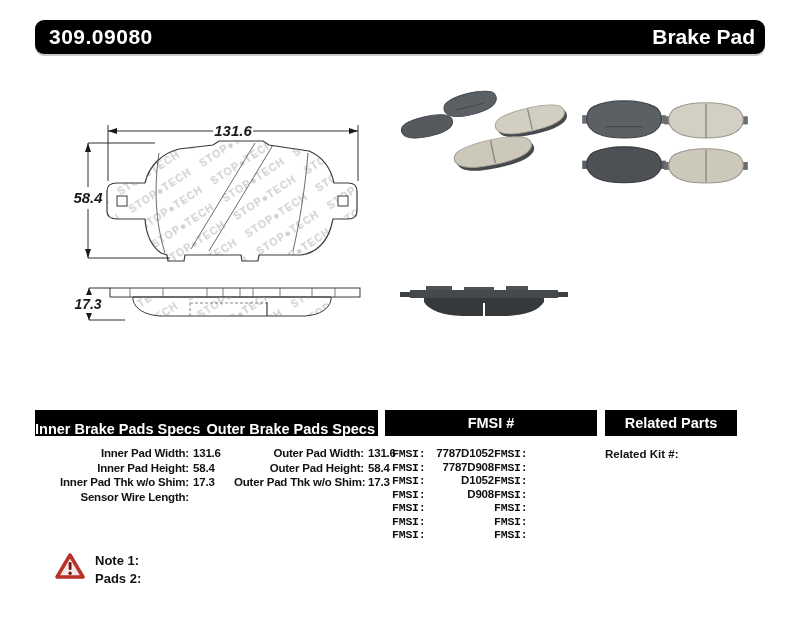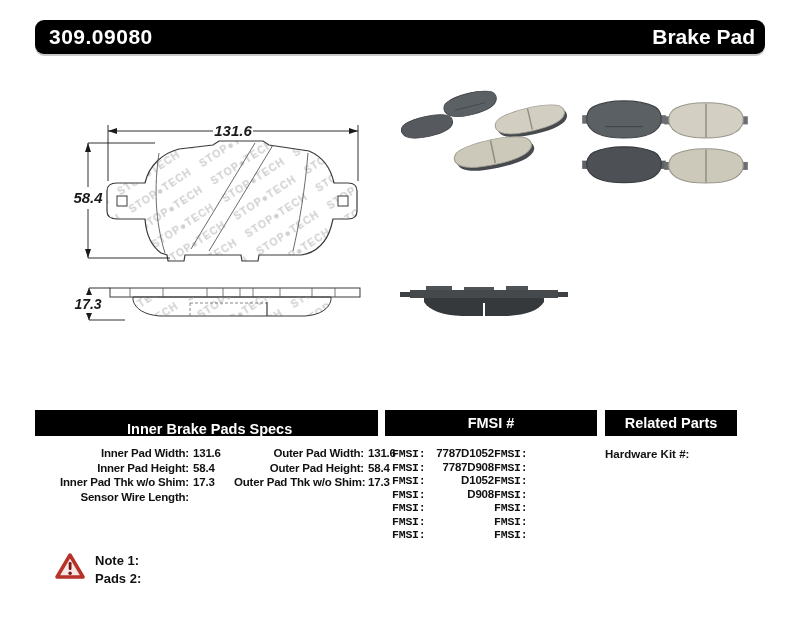--- a/index.html
+++ b/index.html
@@ -11,21 +11,21 @@
   .topbar{left:35px;top:20px;width:730px;height:34px;background:#000;color:#fff;
           display:flex;align-items:center;justify-content:space-between;
           font-weight:bold;font-size:21px;box-shadow:0 2px 0 #c9c9c9;border-radius:9px;}
   .topbar .pn{padding-left:14px;letter-spacing:.5px;}
   .topbar .pt{padding-right:10px;}
 
   
   .hdr{top:410px;height:26px;background:#000;color:#fff;font-weight:bold;font-size:14.5px;
        display:flex;align-items:center;justify-content:center;}
   .hdr-specs{left:35px;width:343px;}
-  .hdr-specs span{width:50%;text-align:right;margin-top:12px;}
+  .hdr-specs span{width:50%;text-align:left;margin-top:12px;}
   .hdr-fmsi{left:385px;width:212px;}
   .hdr-related{left:605px;width:132px;}
 
   
   .spec-col{top:446px;font-size:11.5px;font-weight:bold;color:#111;letter-spacing:-0.2px;margin-left:24px;}
   .spec-col .row{display:flex;height:14.5px;line-height:14.5px;}
   .spec-col .lbl{width:130px;text-align:right;white-space:nowrap;}
   .spec-col .val{margin-left:4px;min-width:34px;text-align:left;white-space:nowrap;}
   .inner-col{left:35px;}
   .outer-col{left:210px;}
@@ -184,20 +184,21 @@
     <rect x="28" y="8" width="26" height="5" fill="#505356"></rect>
     <rect x="66" y="9" width="30" height="4" fill="#505356"></rect>
     <rect x="108" y="8" width="22" height="5" fill="#505356"></rect>
     <rect x="12" y="12" width="148" height="8" fill="#46494c"></rect>
     <path d="M26,20 H146 V24 C140,33 128,37 108,38 H64 C44,37 32,33 26,24 Z" fill="#36393c"></path>
     <rect x="85" y="25" width="2" height="13" fill="#ffffff"></rect>
   </svg>
 
   <div class="abs hdr hdr-specs">
     <span>Inner Brake Pads Specs</span>
+    <span>Outer Brake Pads Specs</span>
   </div>
   <div class="abs hdr hdr-fmsi">
     <span>FMSI #</span>
   </div>
   <div class="abs hdr hdr-related">
     <span>Related Parts</span>
   </div>
 
   <div class="abs spec-col inner-col">
     <div class="row">
@@ -273,21 +274,21 @@
     <div class="frow">
       <span class="fl">FMSI:</span>
       <span class="fv"></span>
       <span class="fl">FMSI:</span>
       <span class="fv"></span>
     </div>
   </div>
 
   <div class="abs related-col">
     <div class="row">
-      <span>Hardware Kit #:</span>
+      <span>Related Kit #:</span>
       <span class="val"></span>
     </div>
   </div>
 
   <svg class="abs" style="left:55px;top:552px;" width="30" height="28" viewBox="0 0 30 28">
     <polygon points="15,3 28,25 2,25" fill="#f6e8e6" stroke="#b73229" stroke-width="3.5" stroke-linejoin="round"></polygon>
     <rect x="13.7" y="10" width="2.8" height="8" rx="1.2" fill="#7c1410"></rect>
     <circle cx="15.1" cy="21.3" r="1.7" fill="#7c1410"></circle>
   </svg>
   <div class="abs notes">

